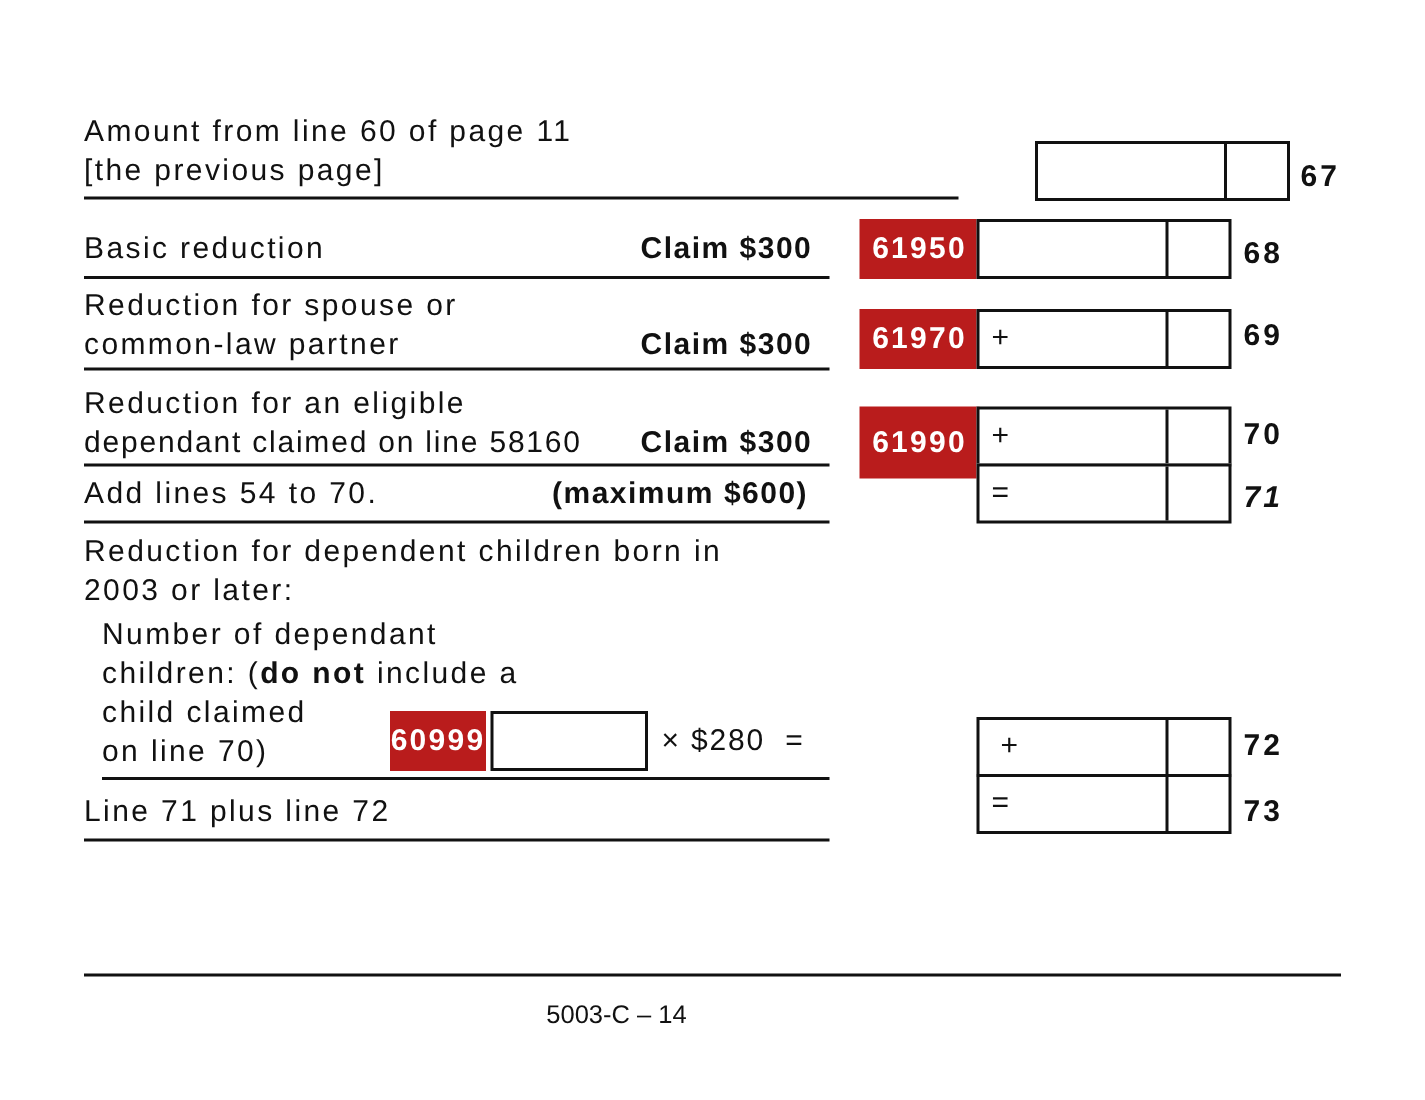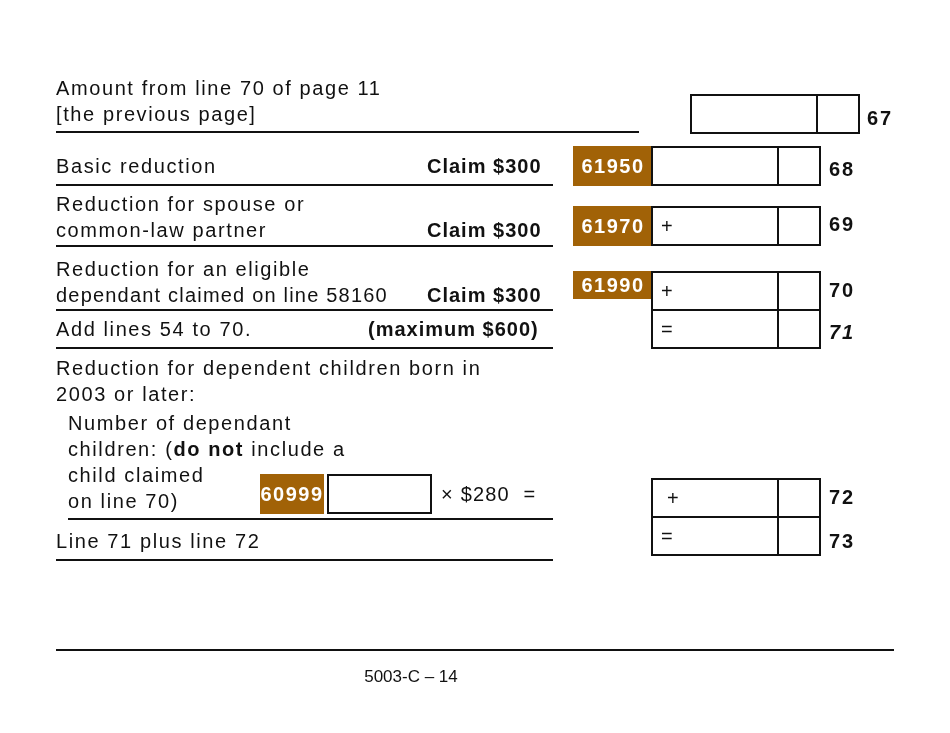--- a/index.html
+++ b/index.html
@@ -2,33 +2,33 @@
 <html><head>
 <meta charset="utf-8">
 <style>
   html, body { margin:0; padding:0; background:#ffffff; }
   body { width:950px; height:733px; position:relative; overflow:hidden;
          font-family:"Liberation Sans", sans-serif; color:#111; }
   .abs { position:absolute; }
   .txt { font-size:20px; letter-spacing:1.6px; line-height:26px; white-space:nowrap; }
   .bold { font-weight:bold; }
   .hr { position:absolute; height:2px; background:#111; }
-  .code { position:absolute; background:#a16207; color:#fff; font-weight:bold;
+  .code { position:absolute; background:#b91c1c; color:#fff; font-weight:bold;
           font-size:20px; letter-spacing:1.5px; display:flex; align-items:center;
           justify-content:center; box-sizing:border-box; }
   .box { position:absolute; border:2px solid #111; box-sizing:border-box; background:#fff; }
   .cents { position:absolute; border-left:2px solid #111; top:0; bottom:0; }
   .op { position:absolute; left:8px; top:50%; transform:translateY(-50%);
         font-size:20px; }
   .lineno { position:absolute; font-weight:bold; font-size:20px; letter-spacing:2px; }
 </style>
 </head>
 <body>
 
-<div class="abs txt" style="left:56px;top:75px;">Amount from line 70 of page 11</div>
+<div class="abs txt" style="left:56px;top:75px;">Amount from line 60 of page 11</div>
 <div class="abs txt" style="left:56px;top:101px;">[the previous page]</div>
 <div class="hr" style="left:56px;top:131px;width:583px;"></div>
 <div class="box" style="left:690px;top:94px;width:170px;height:40px;">
   <div class="cents" style="left:124px;"></div>
 </div>
 <div class="lineno" style="left:867px;top:107px;">67</div>
 
 <div class="abs txt" style="left:56px;top:153px;text-align:center;">Basic reduction</div>
 <div class="abs txt bold" style="left:427px;top:153px;letter-spacing:1px;">Claim $300</div>
 <div class="hr" style="left:56px;top:184px;width:497px;"></div>
@@ -46,21 +46,21 @@
 <div class="box" style="left:651px;top:206px;width:170px;height:40px;">
   <span class="op">+</span>
   <div class="cents" style="left:124px;"></div>
 </div>
 <div class="lineno" style="left:829px;top:213px;">69</div>
 
 <div class="abs txt" style="left:56px;top:256px;">Reduction for an eligible</div>
 <div class="abs txt" style="left:56px;top:282px;letter-spacing:1.2px;">dependant claimed on line 58160</div>
 <div class="abs txt bold" style="left:427px;top:282px;letter-spacing:1px;">Claim $300</div>
 <div class="hr" style="left:56px;top:309px;width:497px;"></div>
-<div class="code" style="left:573px;top:271px;width:80px;height:28px;">61990</div>
+<div class="code" style="left:573px;top:271px;width:80px;height:48px;">61990</div>
 <div class="box" style="left:651px;top:271px;width:170px;height:40px;">
   <span class="op">+</span>
   <div class="cents" style="left:124px;"></div>
 </div>
 <div class="lineno" style="left:829px;top:279px;">70</div>
 
 <div class="abs txt" style="left:56px;top:316px;">Add lines 54 to 70.</div>
 <div class="abs txt bold" style="left:368px;top:316px;letter-spacing:1px;">(maximum $600)</div>
 <div class="hr" style="left:56px;top:347px;width:497px;"></div>
 <div class="box" style="left:651px;top:309px;width:170px;height:40px;">

